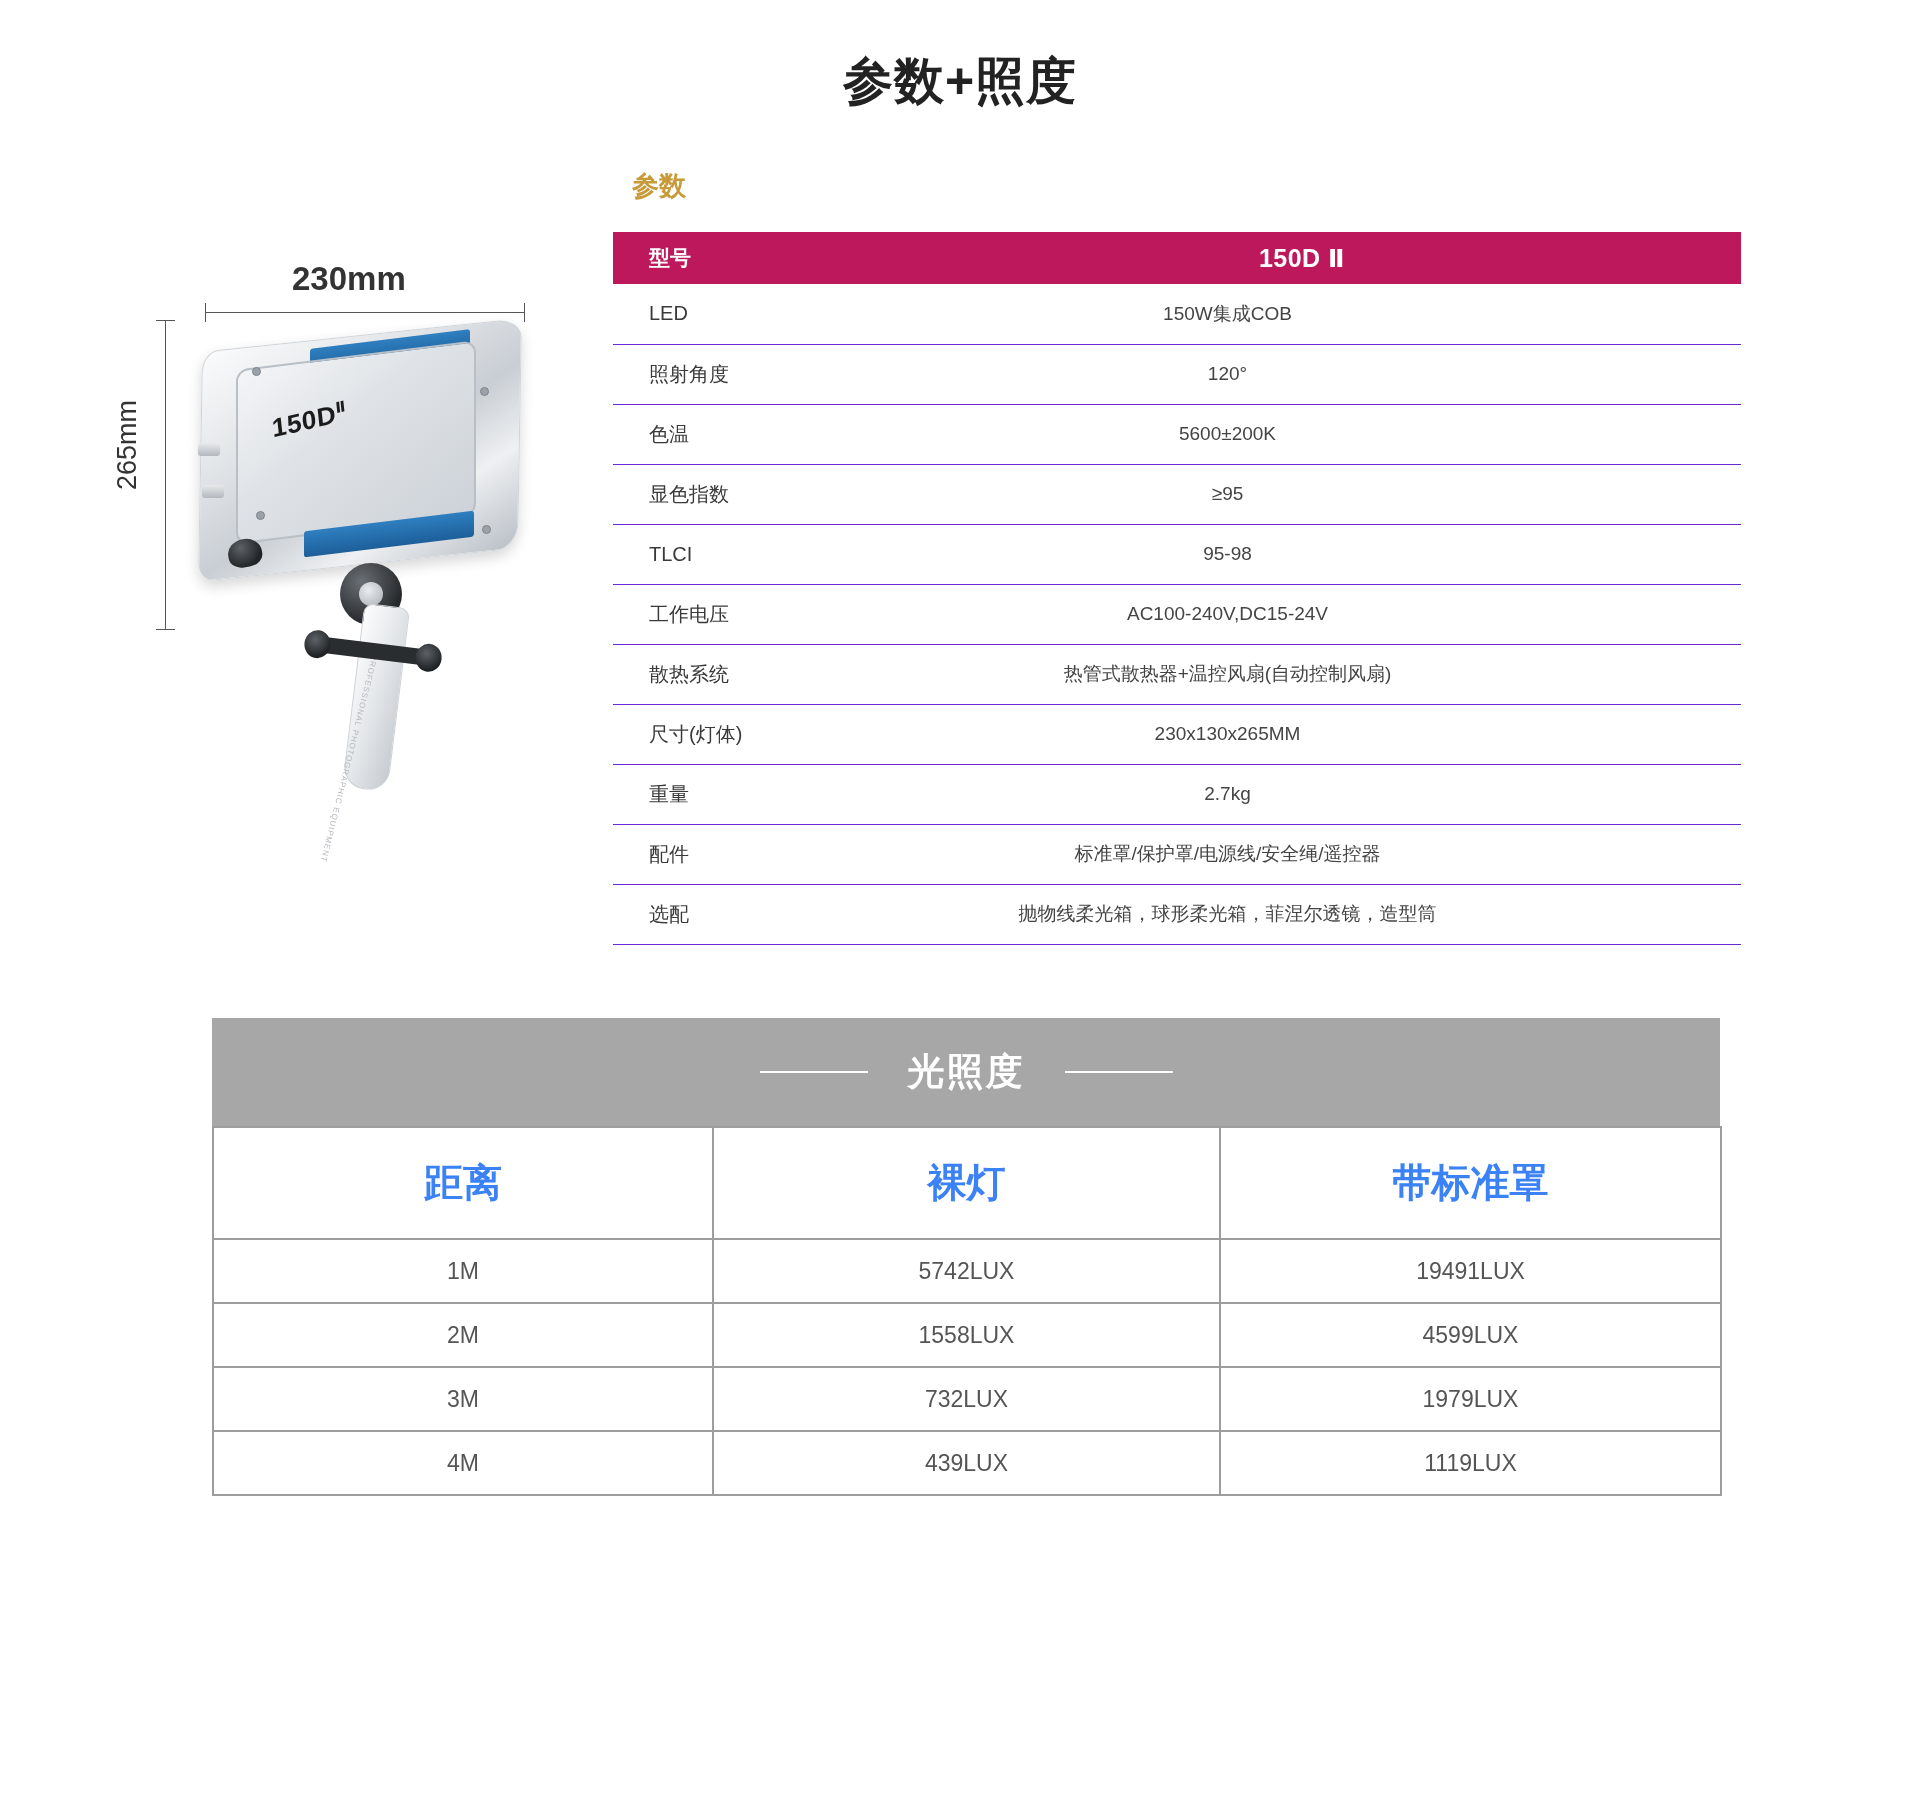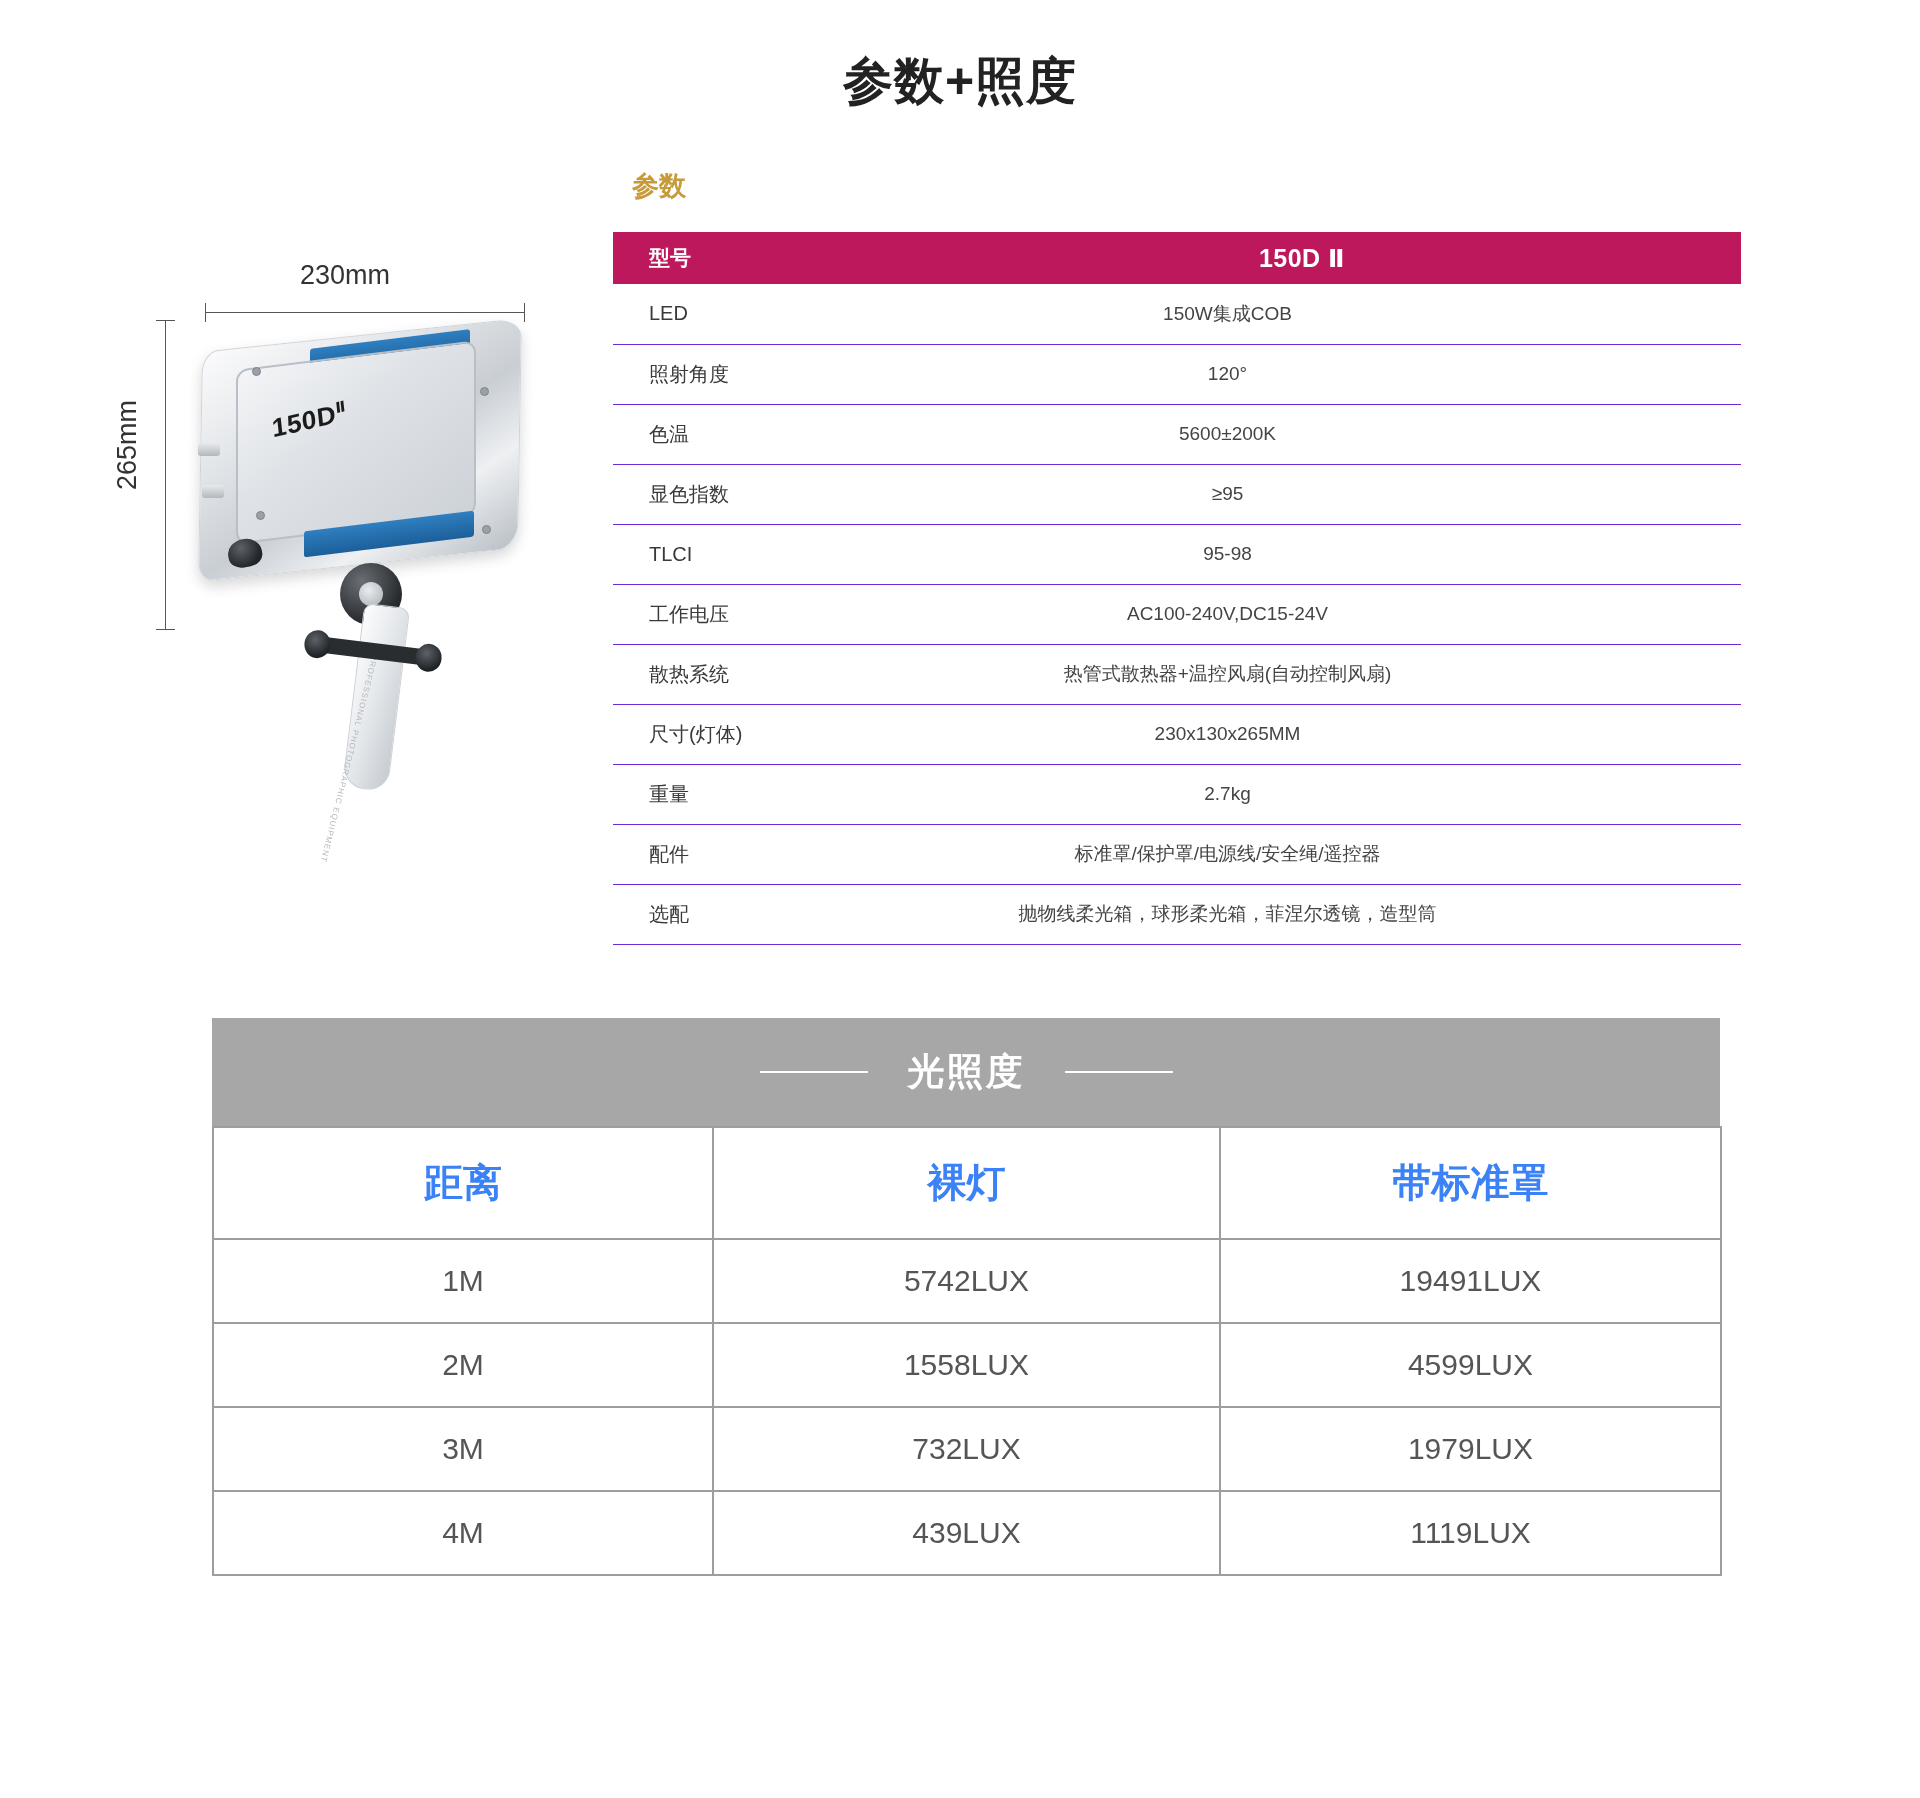--- a/index.html
+++ b/index.html
@@ -89,24 +89,25 @@
   .product-area {
     position: absolute;
     left: 120px;
     top: 240px;
     width: 470px;
     height: 630px;
   }
   
   .dim-top-label {
     position: absolute;
-    left: 180px;
+    left: 172px;
     top: 20px;
-    font-size: 27px;
+    font-size: 33px;
     color: #333;
+    font-weight: bold;
   }
   .dim-h-line {
     position: absolute;
     left: 85px;
     top: 72px;
     width: 320px;
     height: 1px;
     background: #555;
   }
   .dim-h-line:before, .dim-h-line:after {
@@ -334,22 +335,22 @@
     text-align: center;
     color: #555;
   }
   table.lux tr.lux-col-head td {
     height: 112px;
     font-size: 39px;
     font-weight: bold;
     color: #3b82f6;
   }
   table.lux tr.lux-row td {
-    height: 84px;
-    font-size: 30px;
+    height: 64px;
+    font-size: 23px;
     margin-left: 24px;
   }
   table.lux col.c1 { width: 500px; }
   table.lux col.c2 { width: 507px; }
   table.lux col.c3 { width: 501px; }
 </style>
 </head>
 <body>
 
 <div class="page">

